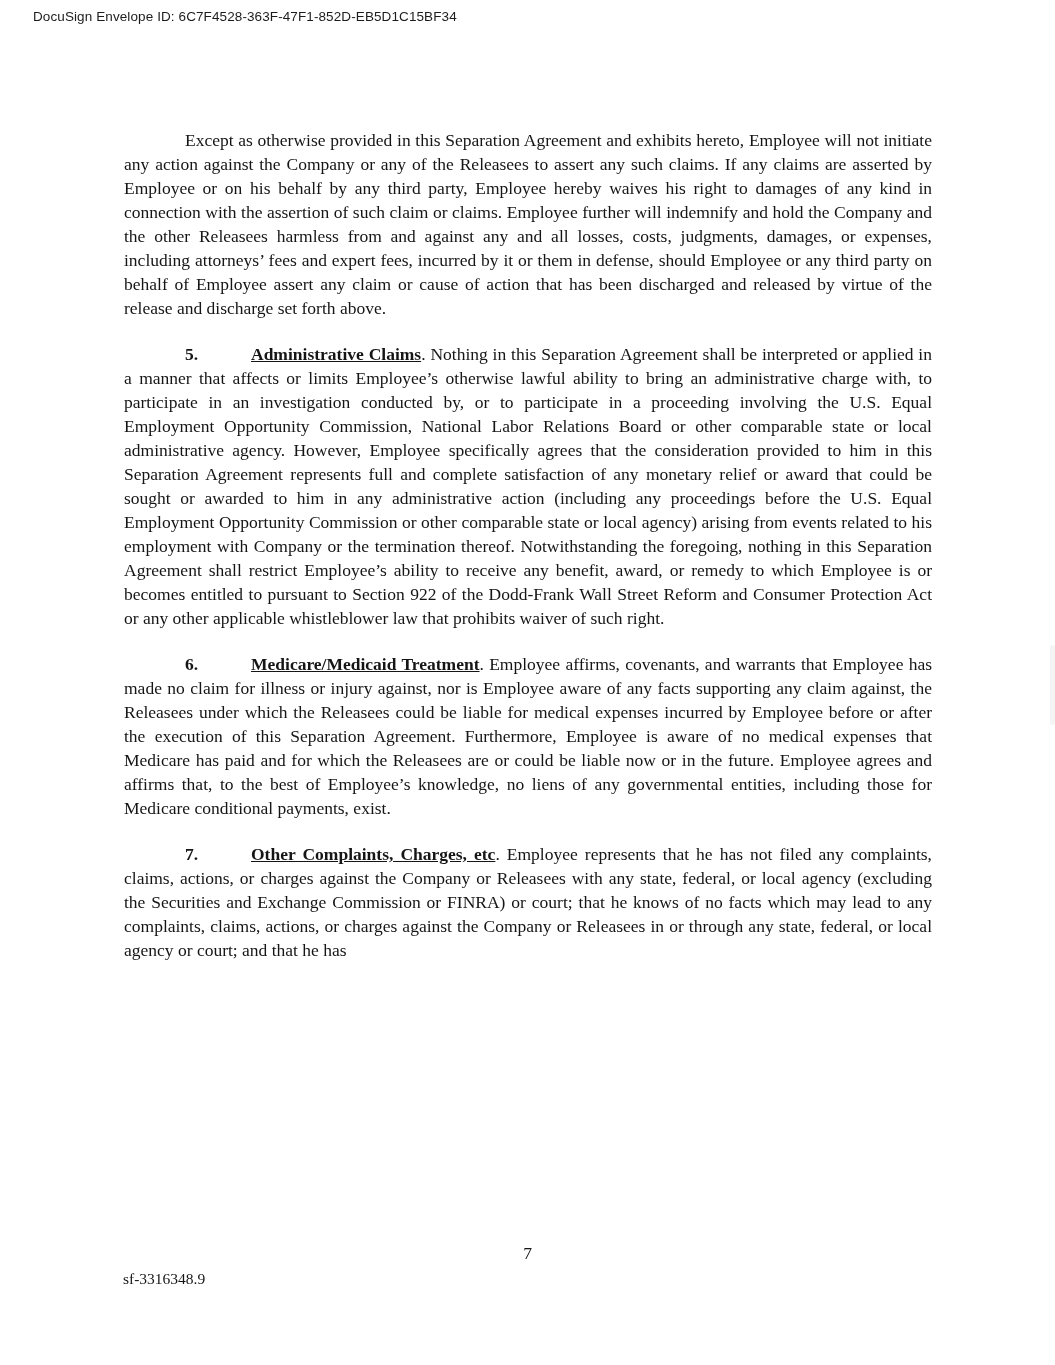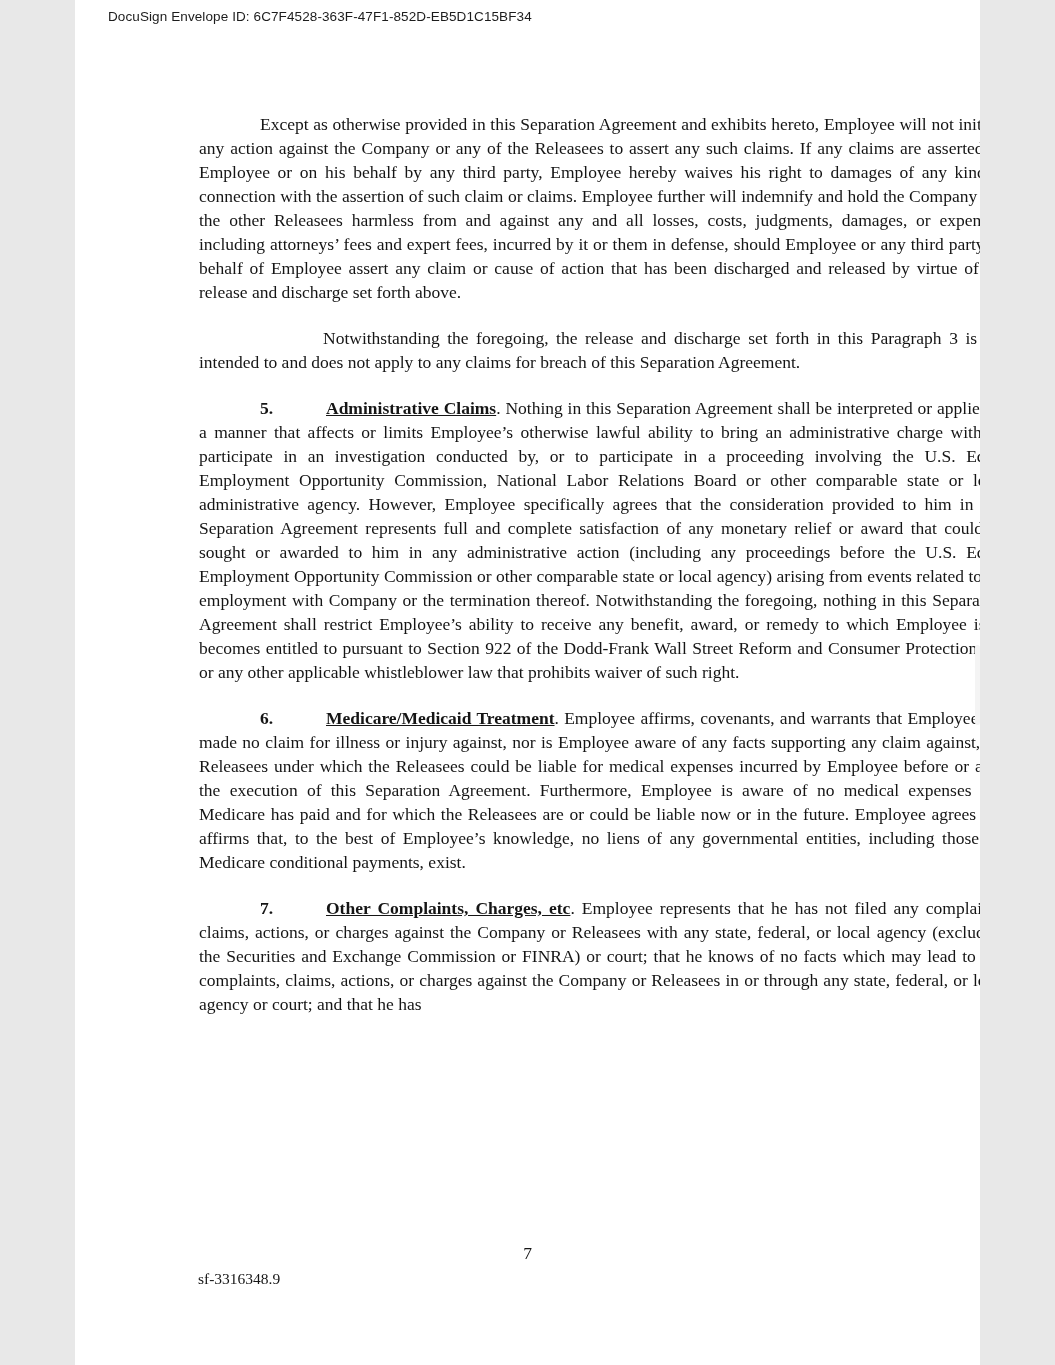--- a/index.html
+++ b/index.html
@@ -2,21 +2,21 @@
 <html><head>
 <meta charset="utf-8">
 <style>
   html, body {
     margin: 0;
     padding: 0;
     background: #e8e8e8;
   }
   .page {
     position: relative;
-    width: 905px;
+    width: 1055px;
     height: 1365px;
     margin: 0 auto;
     background: #ffffff;
     color: #161616;
     font-family: "Liberation Serif", serif;
     overflow: hidden;
   }
   .docusign-header {
     position: absolute;
     top: 9px;
@@ -31,21 +31,21 @@
     position: absolute;
     left: 124px;
     top: 112px;
     width: 808px;
     font-size: 17.5px;
     line-height: 24px;
     text-align: justify;
     color: #151515;
   }
   .content p {
-    margin: 0 0 22px 0;
+    margin: 16px 0 22px 0;
     text-indent: 61px;
   }
   .content p.indent-deep {
     text-indent: 124px;
   }
   .sec-num {
     display: inline-block;
     width: 66px;
     font-weight: bold;
     text-indent: 0;
@@ -84,21 +84,20 @@
 <body>
 
 <div class="page">
 
   <div class="docusign-header">DocuSign Envelope ID: 6C7F4528-363F-47F1-852D-EB5D1C15BF34</div>
 
   <div class="content">
 
     <p>Except as otherwise provided in this Separation Agreement and exhibits hereto, Employee will not initiate any action against the Company or any of the Releasees to assert any such claims. If any claims are asserted by Employee or on his behalf by any third party, Employee hereby waives his right to damages of any kind in connection with the assertion of such claim or claims. Employee further will indemnify and hold the Company and the other Releasees harmless from and against any and all losses, costs, judgments, damages, or expenses, including attorneys’ fees and expert fees, incurred by it or them in defense, should Employee or any third party on behalf of Employee assert any claim or cause of action that has been discharged and released by virtue of the release and discharge set forth above.</p>
 
-    <p class="indent-deep">Notwithstanding the foregoing, the release and discharge set forth in this Paragraph 3 is not intended to and does not apply to any claims for breach of this Separation Agreement.</p>
 
     <p><span class="sec-num">5.</span><span class="sec-heading">Administrative Claims</span><span>. Nothing in this Separation Agreement shall be interpreted or applied in a manner that affects or limits Employee’s otherwise lawful ability to bring an administrative charge with, to participate in an investigation conducted by, or to participate in a proceeding involving the U.S. Equal Employment Opportunity Commission, National Labor Relations Board or other comparable state or local administrative agency. However, Employee specifically agrees that the consideration provided to him in this Separation Agreement represents full and complete satisfaction of any monetary relief or award that could be sought or awarded to him in any administrative action (including any proceedings before the U.S. Equal Employment Opportunity Commission or other comparable state or local agency) arising from events related to his employment with Company or the termination thereof. Notwithstanding the foregoing, nothing in this Separation Agreement shall restrict Employee’s ability to receive any benefit, award, or remedy to which Employee is or becomes entitled to pursuant to Section 922 of the Dodd-Frank Wall Street Reform and Consumer Protection Act or any other applicable whistleblower law that prohibits waiver of such right.</span></p>
 
 
     <p><span class="sec-num">6.</span><span class="sec-heading">Medicare/Medicaid Treatment</span><span>. Employee affirms, covenants, and warrants that Employee has made no claim for illness or injury against, nor is Employee aware of any facts supporting any claim against, the Releasees under which the Releasees could be liable for medical expenses incurred by Employee before or after the execution of this Separation Agreement. Furthermore, Employee is aware of no medical expenses that Medicare has paid and for which the Releasees are or could be liable now or in the future. Employee agrees and affirms that, to the best of Employee’s knowledge, no liens of any governmental entities, including those for Medicare conditional payments, exist.</span></p>
 
     <p><span class="sec-num">7.</span><span class="sec-heading">Other Complaints, Charges, etc</span><span>. Employee represents that he has not filed any complaints, claims, actions, or charges against the Company or Releasees with any state, federal, or local agency (excluding the Securities and Exchange Commission or FINRA) or court; that he knows of no facts which may lead to any complaints, claims, actions, or charges against the Company or Releasees in or through any state, federal, or local agency or court; and that he has</span></p>
 
   </div>
 

